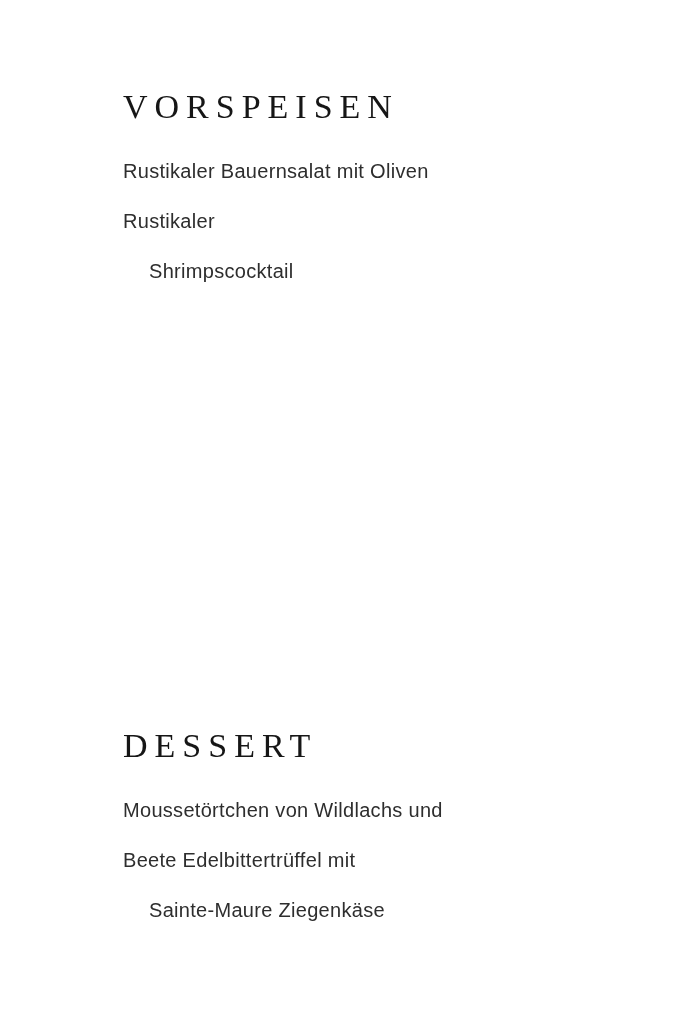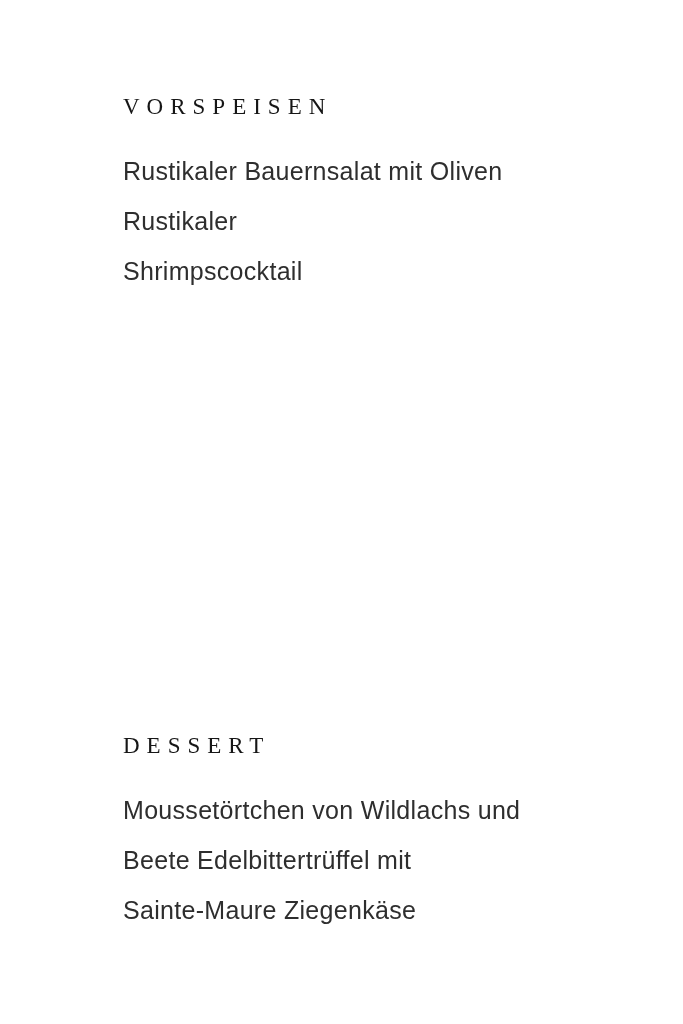--- a/index.html
+++ b/index.html
@@ -20,37 +20,37 @@
     left: 123px;
     right: 40px;
   }
   .section-vorspeisen   { top: 92px;  }
   .section-hauptspeisen { top: 392px; }
   .section-dessert      { top: 731px; }
   .section-heading {
     margin: 0 0 38px 0;
     font-family: "Liberation Serif", "DejaVu Serif", serif;
     font-weight: 400;
-    font-size: 23px;
+    font-size: 34px;
     line-height: 30px;
     letter-spacing: 7px;
     color: #161616;
     white-space: nowrap;
   }
   .menu-item {
     margin: 0 0 27px 0;
     font-family: "Liberation Sans", "DejaVu Sans", sans-serif;
     font-weight: 300;
-    font-size: 25px;
+    font-size: 20px;
     line-height: 23px;
     letter-spacing: 0.3px;
     color: #2e2e2e;
     white-space: nowrap;
   }
-  .menu-item:last-child { margin-bottom: 0; }
+  .menu-item:last-child { margin-bottom: 0; margin-left: 26px; }
 </style>
 </head>
 <body>
 
 <div class="page">
 
   <section class="menu-section section-vorspeisen">
     <h2 class="section-heading">VORSPEISEN</h2>
     <p class="menu-item">Rustikaler Bauernsalat mit Oliven</p>
     <p class="menu-item">Rustikaler</p>

